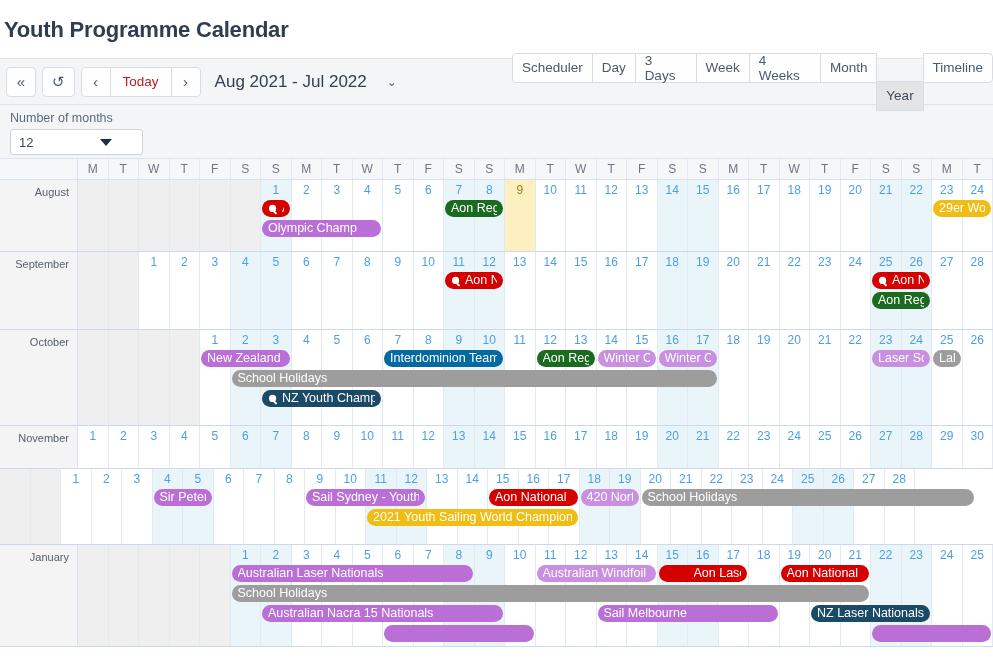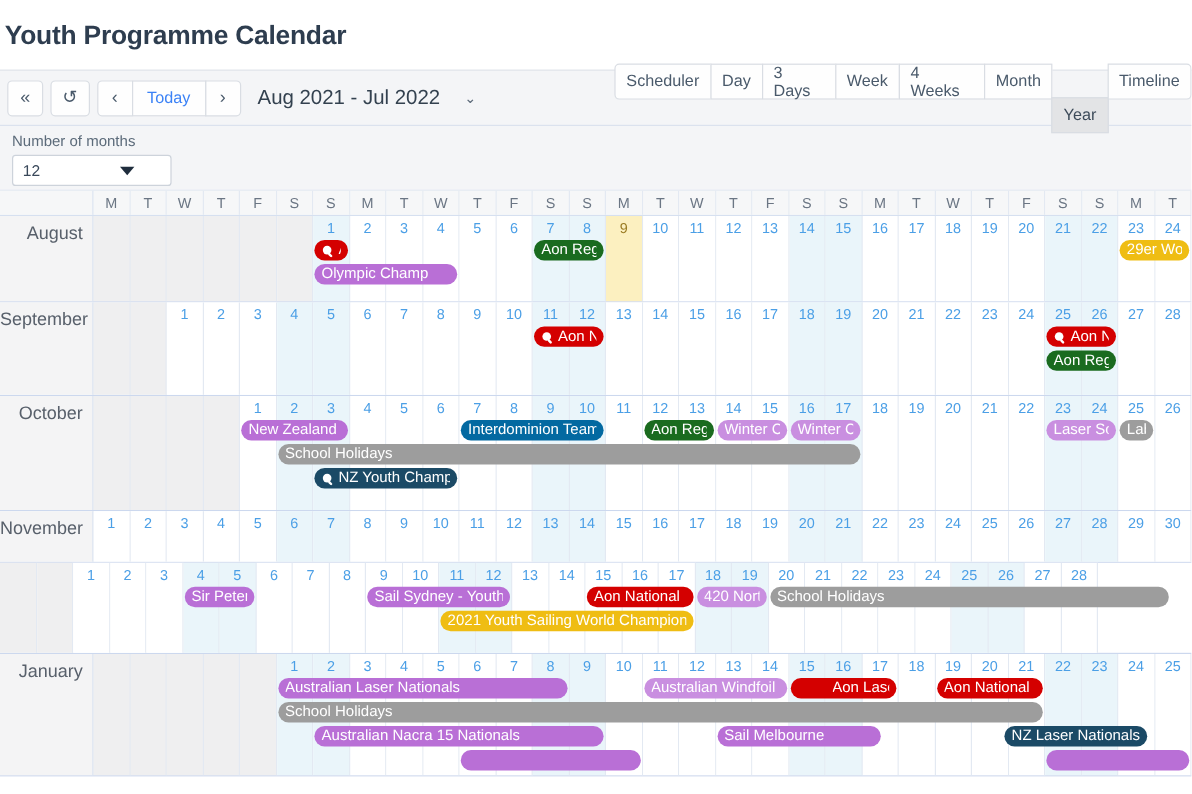--- a/index.html
+++ b/index.html
@@ -45,21 +45,21 @@
     font-size: 13.5px;
     color: #4a5a6b;
     cursor: pointer;
     margin-left: -1px;
     border-radius: 0;
   }
   .tb-btn:first-child { border-radius: 4px 0 0 4px; margin-left: 0; }
   .tb-btn:last-child { border-radius: 0 4px 4px 0; }
   .tb-btn.single { border-radius: 4px; margin-left: 6px; }
   .tb-btn.lone-first { border-radius: 4px; margin-left: 0; }
-  .tb-btn.today-lbl { color: #3b82f6; padding: 0 12px; }
+  .tb-btn.today-lbl { color: #b91c1c; padding: 0 12px; }
   .tb-btn.active { background: #e3e4e6; color: #3d4b5a; margin-top: 28px; }
   .chev { font-size: 15px; line-height: 1; }
   .dbl-chev { font-size: 15px; line-height: 1; }
   .refresh-glyph {
     display:inline-block; font-size: 15px; line-height: 1;
     transform: scaleX(-1);
   }
   .range-label {
     margin-left: 14px;
     font-size: 17px;
@@ -135,21 +135,21 @@
 
   .month-row {
     display: flex;
     position: relative;
     border-bottom: 1px solid #ccd8ee;
   }
   .month-label {
     width: 78px; flex: 0 0 78px;
     background: #f4f4f5;
     border-right: 1px solid #d6e0f0;
-    font-size: 15px;
+    font-size: 11px;
     color: #58606b;
     text-align: right;
     padding: 6px 8px 0 0;
   }
   .days-area {
     position: relative;
     flex: 1;
     display: flex;
   }
   .day-col {
@@ -919,24 +919,24 @@
             </div>
             <div class="ev" style="left: 702.5px; width: 88.5px; top: 0px; background: rgb(212, 0, 0);">
               <span class="ev-text">Aon National </span>
             </div>
             <div class="ev" style="left: 153.5px; width: 637.5px; top: 20px; background: rgb(157, 157, 157);">
               <span class="ev-text">School Holidays</span>
             </div>
             <div class="ev" style="left: 184px; width: 241px; top: 40px; background: rgb(185, 111, 214);">
               <span class="ev-text">Australian Nacra 15 Nationals</span>
             </div>
-            <div class="ev" style="left: 519.5px; width: 136px; top: 40px; background: rgb(185, 111, 214);">
+            <div class="ev" style="left: 519.5px; width: 180px; top: 40px; background: rgb(185, 111, 214);">
               <span class="ev-text">Sail Melbourne</span>
             </div>
-            <div class="ev" style="left: 733px; width: 119px; top: 40px; background: rgb(27, 74, 102); margin-left: 26px;">
+            <div class="ev" style="left: 733px; width: 119px; top: 40px; background: rgb(27, 74, 102);">
               <span class="ev-text">NZ Laser Nationals</span>
             </div>
             <div class="ev" style="left: 306px; width: 149.5px; top: 60px; background: rgb(185, 111, 214);">
               <span class="ev-text"></span>
             </div>
             <div class="ev" style="left: 794px; width: 119px; top: 60px; background: rgb(185, 111, 214);">
               <span class="ev-text"></span>
             </div>
           </div>
         </div>

